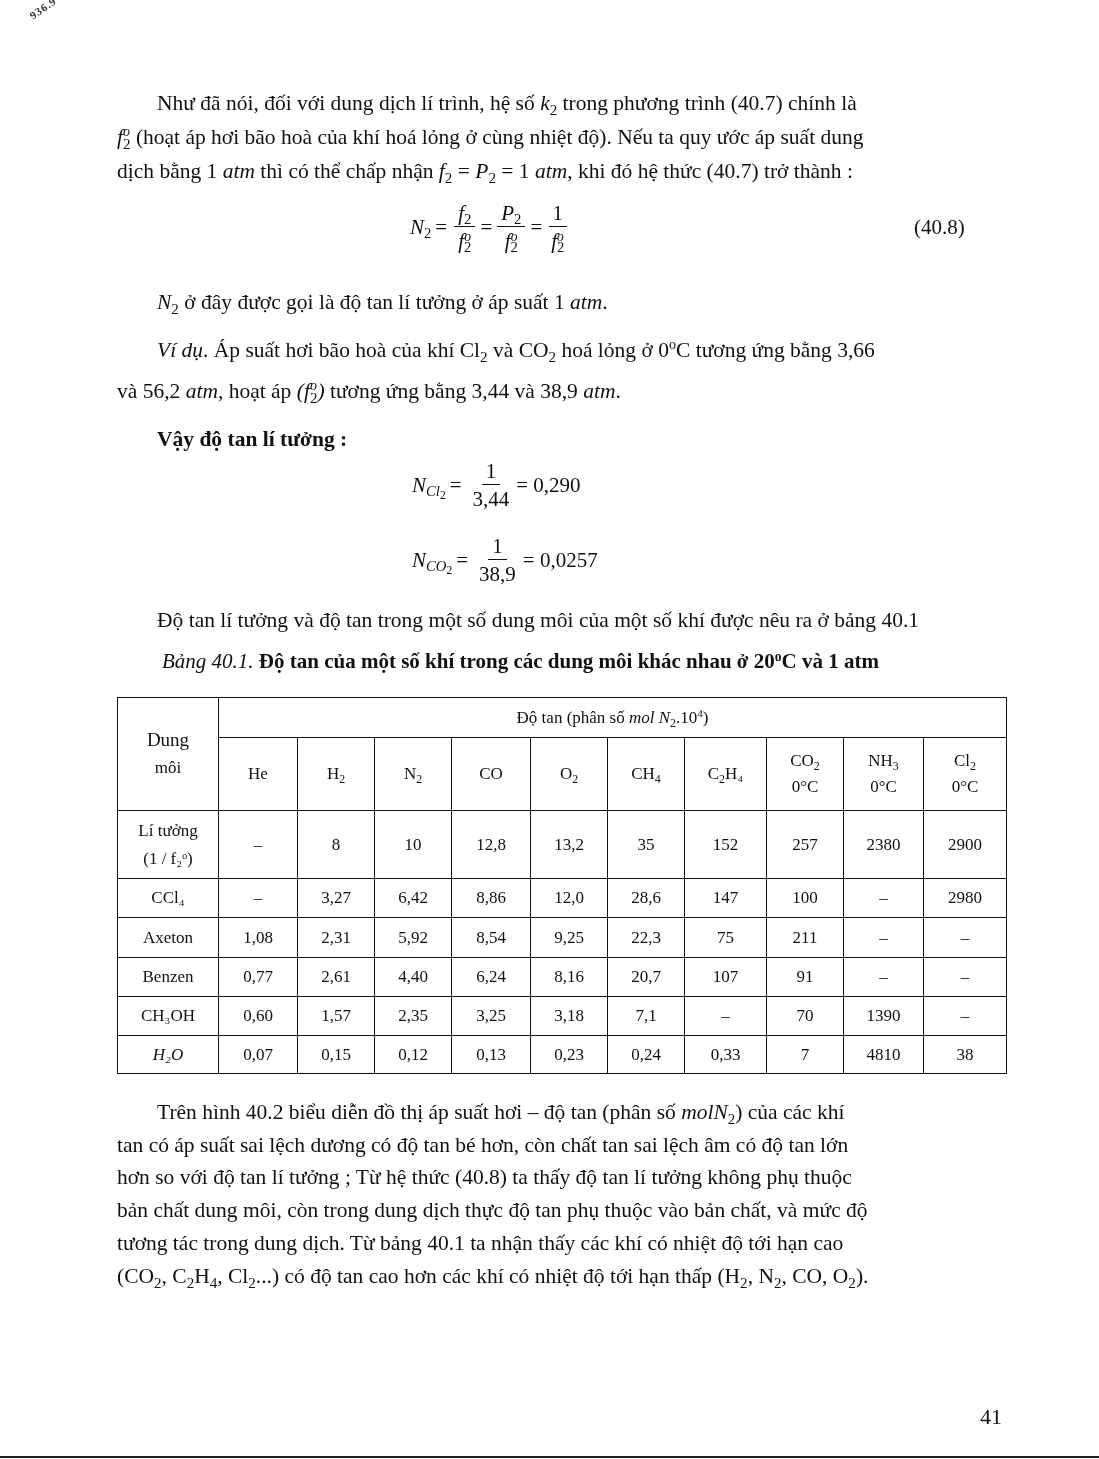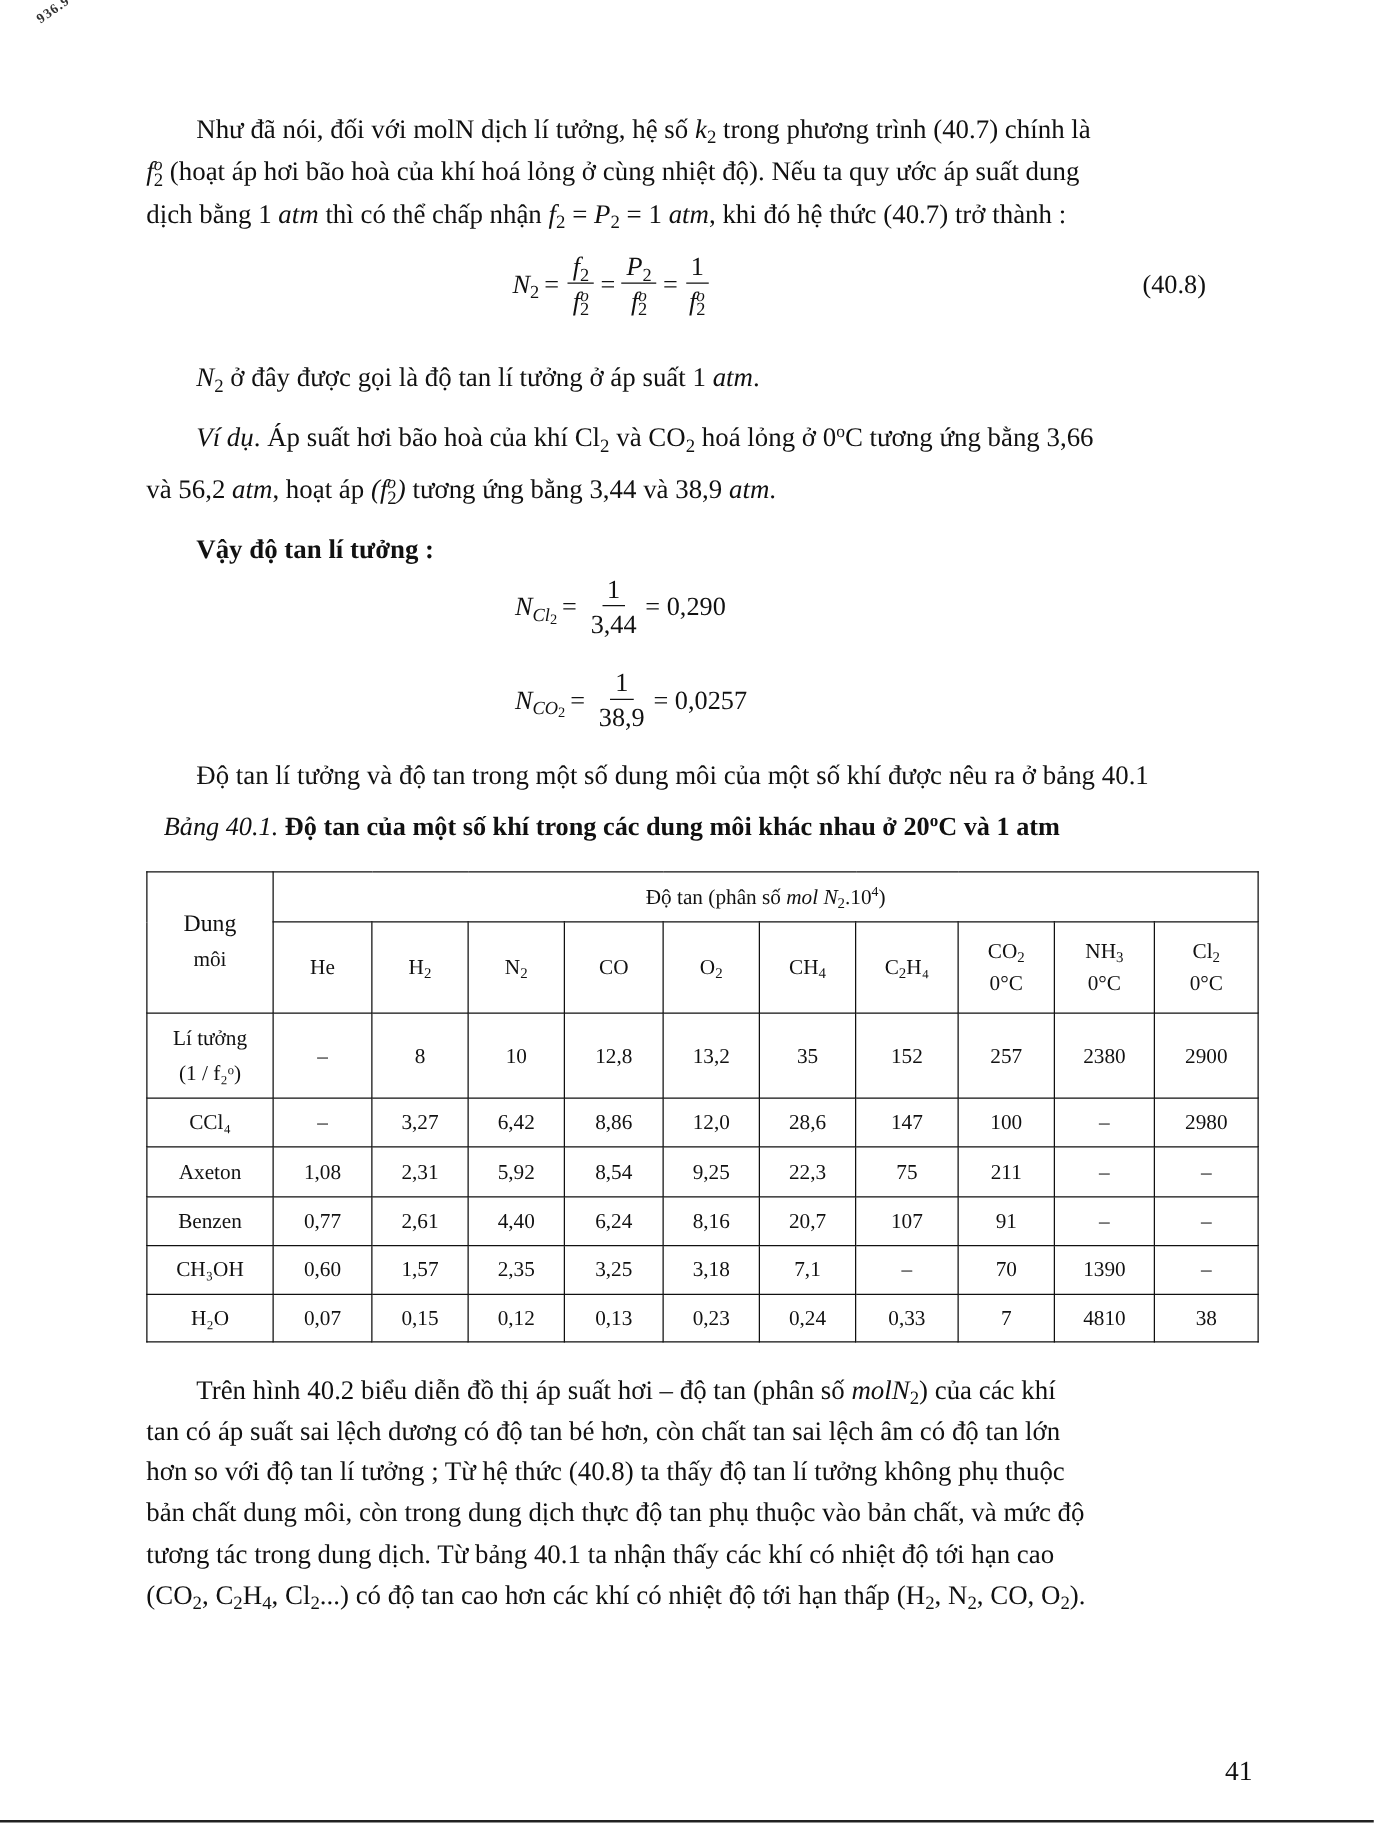--- a/index.html
+++ b/index.html
@@ -27,32 +27,32 @@
   .eq { font-size: 21px; white-space: nowrap; display: flex; align-items: center; }
   .eqno { font-size: 21px; }
 
   
   table.sol {
     position: absolute; left: 117px; top: 697px; width: 889px;
     border-collapse: collapse; font-size: 17px; text-align: center;
     table-layout: fixed;
   }
   table.sol td { border: 1.5px solid #111; padding: 0; }
-  .caption { font-size: 21px; }
+  .caption { font-size: 21px; margin-left: 31px; }
   .caption b { font-weight: bold; }
   .pageno { left: 980px; top: 1404px; font-size: 22px; }
   .bottomline { left: 0; top: 1456px; width: 1099px; height: 2px; background: #222; }
 </style>
 </head>
 <body>
 
 <div class="abs scanmark">936.9</div>
 
 <div class="p" style="top:86px;">
-  <div style="height: 34px; white-space: nowrap; display: block;"><span class="ind"></span><span>Như đã nói, đối với molN dịch lí tưởng, hệ số </span><i>k</i><sub>2</sub><span> trong phương trình (40.7) chính là</span></div>
+  <div style="height: 34px; white-space: nowrap; display: block;"><span class="ind"></span><span>Như đã nói, đối với dung dịch lí trình, hệ số </span><i>k</i><sub>2</sub><span> trong phương trình (40.7) chính là</span></div>
   <div style="height: 34px; white-space: nowrap; display: block;"><i>f</i><sup style="font-style:italic;">o</sup><sub style="margin-left:-7px;">2</sub><span> (hoạt áp hơi bão hoà của khí hoá lỏng ở cùng nhiệt độ). Nếu ta quy ước áp suất dung</span></div>
   <div style="height: 34px; white-space: nowrap; display: block;"><span>dịch bằng 1 </span><i>atm</i><span> thì có thể chấp nhận </span><i>f</i><sub>2</sub><span> = </span><i>P</i><sub>2</sub><span> = 1 </span><i>atm</i><span>, khi đó hệ thức (40.7) trở thành :</span></div>
 </div>
 
 <div class="abs eq" style="left:410px; top:200px;">
   <span><i>N</i><sub>2</sub></span>
   <span style="margin:0 4px;">=</span>
   <span class="frac">
     <span class="num"><i>f</i><sub>2</sub></span>
     <span class="den"><i>f</i><sup class="it">o</sup><sub style="margin-left:-7px;">2</sub></span>
@@ -242,21 +242,21 @@
         <td>2,35</td>
         <td>3,25</td>
         <td>3,18</td>
         <td>7,1</td>
         <td>–</td>
         <td>70</td>
         <td>1390</td>
         <td>–</td>
       </tr>
       <tr style="height: 38px;">
-        <td style="line-height: 28px;">
+        <td style="line-height: 28px; font-style: italic;">
           <div>H₂O</div>
         </td>
         <td>0,07</td>
         <td>0,15</td>
         <td>0,12</td>
         <td>0,13</td>
         <td>0,23</td>
         <td>0,24</td>
         <td>0,33</td>
         <td>7</td>

